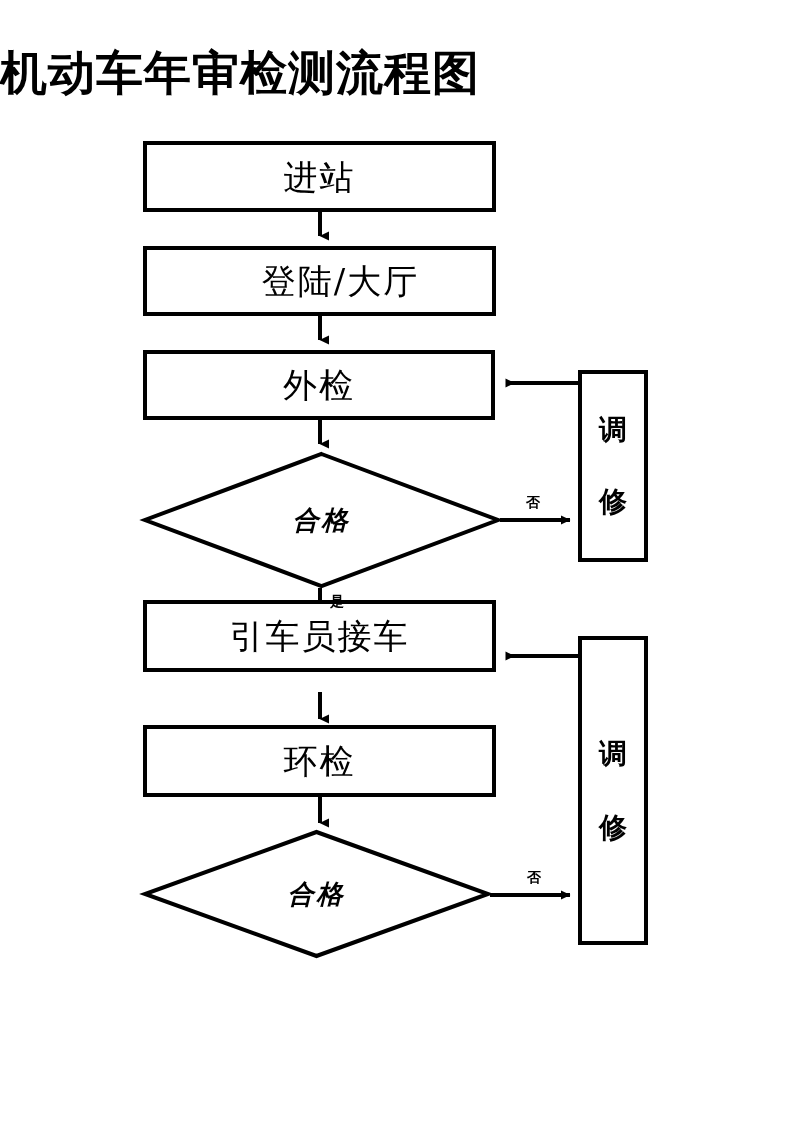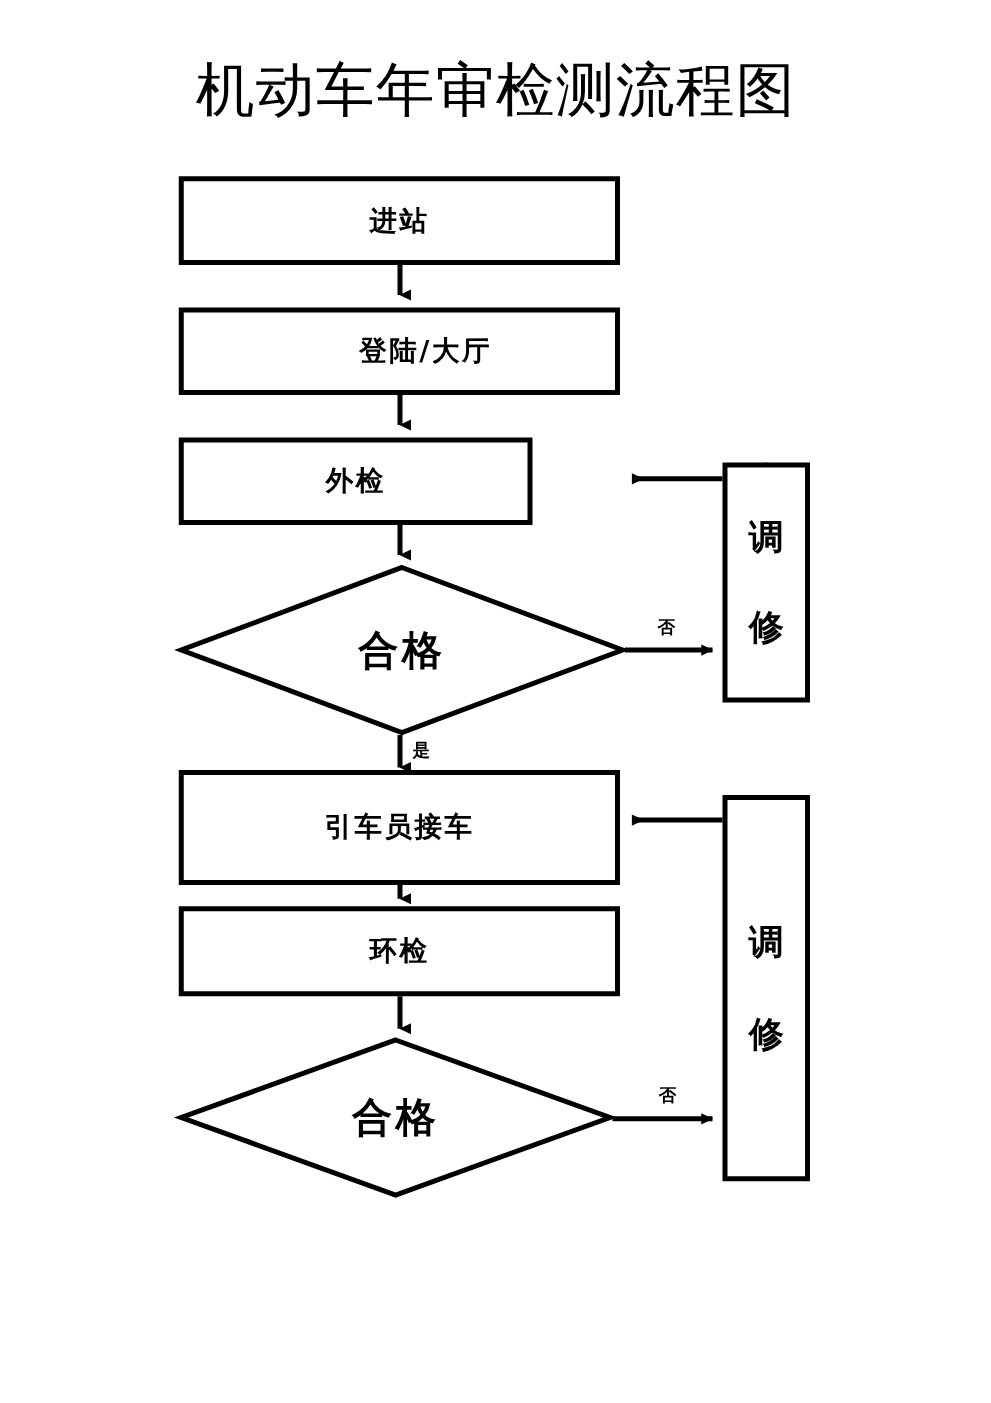--- a/index.html
+++ b/index.html
@@ -22,43 +22,42 @@
     top: 0;
     width: 793px;
     height: 1122px;
   }
 
   .diagram-title {
     position: absolute;
     left: 0;
     top: 46px;
     width: 793px;
-    text-align: center;
     font-size: 47px;
-    font-weight: 400;
+    font-weight: 700;
     letter-spacing: 1px;
     line-height: 1.15;
     font-family: "DejaVu Serif", "Liberation Serif", serif;
     white-space: nowrap;
   }
 
   
   .node-box {
     position: absolute;
     box-sizing: border-box;
     border: 4px solid #000;
     background: #ffffff;
     display: flex;
     align-items: center;
     justify-content: center;
   }
   .node-box .node-label {
     font-family: "DejaVu Serif", "Liberation Serif", serif;
-    font-weight: 700;
-    font-size: 22px;
+    font-weight: 400;
+    font-size: 34px;
     letter-spacing: 2px;
     line-height: 1;
     text-align: right;
   }
 
   
   .node-diamond {
     position: absolute;
   }
   .node-diamond svg {
@@ -71,23 +70,24 @@
     position: absolute;
     left: 0;
     top: 0;
     width: 100%;
     height: 100%;
     display: flex;
     align-items: center;
     justify-content: center;
     font-family: "DejaVu Serif", "Liberation Serif", serif;
     font-weight: 700;
-    font-size: 32px;
+    font-size: 26px;
     letter-spacing: 3px;
     line-height: 1;
+    font-style: italic;
   }
 
   
   .node-vbox {
     position: absolute;
     box-sizing: border-box;
     border: 4px solid #000;
     background: #ffffff;
     display: flex;
     flex-direction: column;
@@ -153,32 +153,32 @@
 <div class="diagram-title">机动车年审检测流程图</div>
 
 <div class="node-box" style="left:143px; top:141px; width:353px; height:71px;">
   <span class="node-label">进站</span>
 </div>
 
 <div class="node-box" style="left:143px; top:246px; width:353px; height:70px;padding-left:42px;">
   <span class="node-label">登陆/大厅</span>
 </div>
 
-<div class="node-box" style="left:143px; top:350px; width:283px; height:70px;">
+<div class="node-box" style="left:143px; top:350px; width:352px; height:70px;">
   <span class="node-label">外检</span>
 </div>
 
 <div class="node-diamond" style="left:143px; top:452px; width:357px; height:136px;">
   <svg width="357" height="136" viewBox="0 0 357 136" xmlns="http://www.w3.org/2000/svg">
     <polygon points="178.5,2 355,68 178.5,134 2,68" fill="#ffffff" stroke="#000" stroke-width="4" stroke-linejoin="miter"></polygon>
   </svg>
   <span class="node-label">合格</span>
 </div>
 
-<div class="node-box" style="left:143px; top:616px; width:353px; height:92px;">
+<div class="node-box" style="left:143px; top:600px; width:353px; height:72px;">
   <span class="node-label">引车员接车</span>
 </div>
 
 <div class="node-box" style="left:143px; top:725px; width:353px; height:72px;">
   <span class="node-label">环检</span>
 </div>
 
 <div class="node-diamond" style="left:143px; top:830px; width:347px; height:128px;">
   <svg width="347" height="128" viewBox="0 0 347 128" xmlns="http://www.w3.org/2000/svg">
     <polygon points="173.5,2 345,64 173.5,126 2,64" fill="#ffffff" stroke="#000" stroke-width="4" stroke-linejoin="miter"></polygon>

